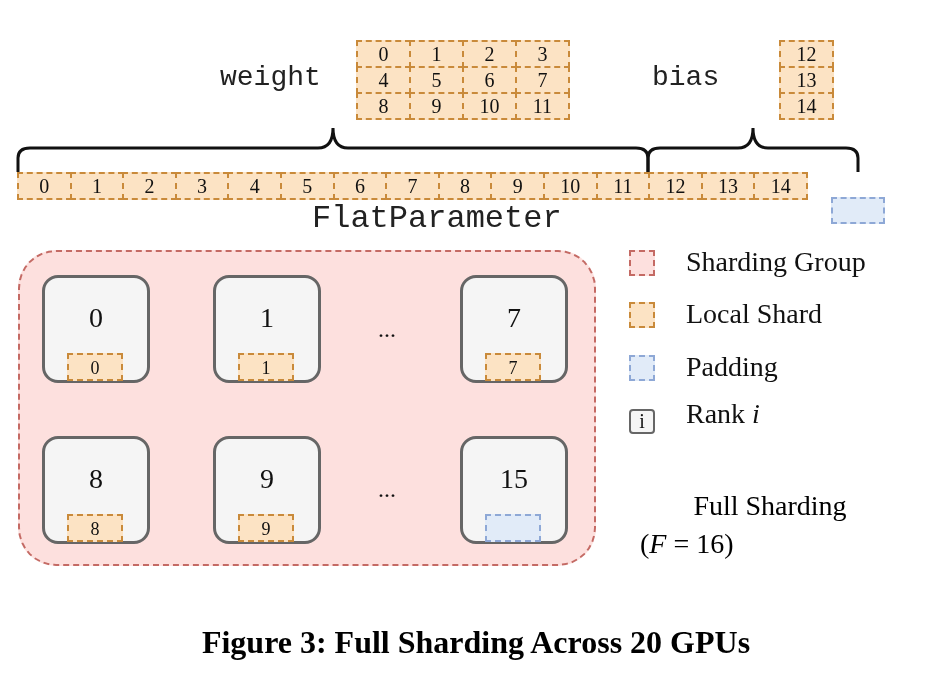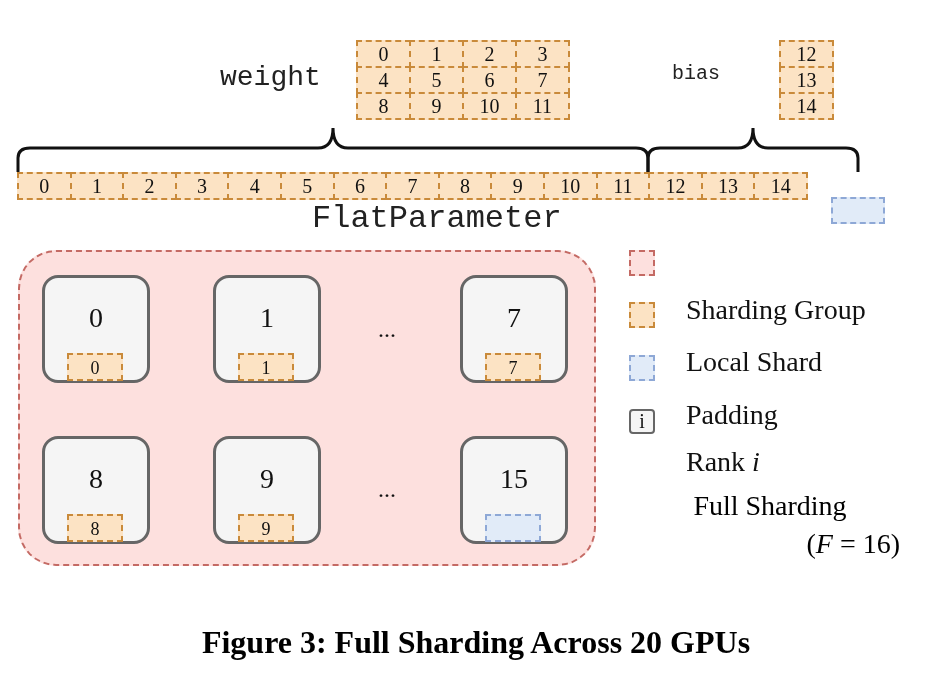--- a/index.html
+++ b/index.html
@@ -34,21 +34,21 @@
   .gpu-label {
     position: absolute; left: 0; right: 0; top: 24px;
     text-align: center; font-size: 28px;
     font-family: "Liberation Serif", "DejaVu Serif", serif; color: #111;
   }
   .dots {
     position: absolute; font-size: 24px;
     font-family: "Liberation Serif", "DejaVu Serif", serif; color: #111;
   }
   .legend-swatch { position: absolute; box-sizing: border-box; width: 26px; height: 26px; }
-  .legend-text { position: absolute; font-size: 28px; font-family: "Liberation Serif", "DejaVu Serif", serif; color: #111; white-space: nowrap; margin-top: 48px; }
+  .legend-text { position: absolute; font-size: 28px; font-family: "Liberation Serif", "DejaVu Serif", serif; color: #111; white-space: nowrap; }
   svg { position: absolute; left: 0; top: 0; }
 </style>
 </head>
 <body>
 
 <svg width="952" height="684">
 
   <path d="M18,172 L18,158 Q18,148 30,148 L318,148 Q333,148 333,128 Q333,148 348,148 L636,148 Q648,148 648,158 L648,172" fill="none" stroke="#111" stroke-width="3"></path>
 
   <path d="M648,172 L648,158 Q648,148 660,148 L738,148 Q753,148 753,128 Q753,148 768,148 L846,148 Q858,148 858,158 L858,172" fill="none" stroke="#111" stroke-width="3"></path>
@@ -63,21 +63,21 @@
     <div class="cell" style="left: 356px; top: 66px; width: 55px; height: 28px; font-size: 20px; line-height: 24px;">4</div>
     <div class="cell" style="left: 409px; top: 66px; width: 55px; height: 28px; font-size: 20px; line-height: 24px;">5</div>
     <div class="cell" style="left: 462px; top: 66px; width: 55px; height: 28px; font-size: 20px; line-height: 24px;">6</div>
     <div class="cell" style="left: 515px; top: 66px; width: 55px; height: 28px; font-size: 20px; line-height: 24px;">7</div>
     <div class="cell" style="left: 356px; top: 92px; width: 55px; height: 28px; font-size: 20px; line-height: 24px;">8</div>
     <div class="cell" style="left: 409px; top: 92px; width: 55px; height: 28px; font-size: 20px; line-height: 24px;">9</div>
     <div class="cell" style="left: 462px; top: 92px; width: 55px; height: 28px; font-size: 20px; line-height: 24px;">10</div>
     <div class="cell" style="left: 515px; top: 92px; width: 55px; height: 28px; font-size: 20px; line-height: 24px;">11</div>
   </div>
 
-<div class="abs mono" style="left:672px; top:62px; font-size:20px;">bias</div>
+<div class="abs mono" style="left:652px; top:62px; font-size:28px;">bias</div>
 <div id="bias-grid">
     <div class="cell" style="left: 779px; top: 40px; width: 55px; height: 28px; font-size: 20px; line-height: 24px;">12</div>
     <div class="cell" style="left: 779px; top: 66px; width: 55px; height: 28px; font-size: 20px; line-height: 24px;">13</div>
     <div class="cell" style="left: 779px; top: 92px; width: 55px; height: 28px; font-size: 20px; line-height: 24px;">14</div>
   </div>
 
 <div id="flat-row">
     <div class="cell" style="left: 17px; top: 172px; width: 54.6px; height: 28px; font-size: 20px; line-height: 24px;">0</div>
     <div class="cell" style="left: 69.6px; top: 172px; width: 54.6px; height: 28px; font-size: 20px; line-height: 24px;">1</div>
     <div class="cell" style="left: 122.2px; top: 172px; width: 54.6px; height: 28px; font-size: 20px; line-height: 24px;">2</div>
@@ -135,15 +135,15 @@
   <div class="legend-text" style="left:686px; top:298px;">Local Shard</div>
 
   <div class="legend-swatch" style="left:629px; top:355px; background:#e1ebf8; border:2px dashed #8ea8d6;"></div>
   <div class="legend-text" style="left:686px; top:351px;">Padding</div>
 
   <div class="legend-swatch" style="left:629px; top:409px; width:26px; height:25px; background:#f5f5f5; border:2px solid #666; border-radius:4px; text-align:center; font-family:'Liberation Serif','DejaVu Serif',serif; font-size:20px; line-height:20px; color:#111;">i</div>
   <div class="legend-text" style="left:686px; top:398px;"><span>Rank </span><i>i</i></div>
 </div>
 
 <div class="abs serif" style="left:640px; top:490px; width:260px; text-align:center; font-size:28px;">Full Sharding</div>
-<div class="abs serif" style="left:640px; top:528px; width:260px; text-align:right; font-size:28px;"><span>(</span><i>F</i><span> = 16)</span></div>
+<div class="abs serif" style="left:640px; top:528px; width:260px; text-align:left; font-size:28px;"><span>(</span><i>F</i><span> = 16)</span></div>
 
 <div class="abs serif" style="left:0; top:624px; width:952px; text-align:center; font-size:32px; font-weight:bold;">Figure 3: Full Sharding Across 20 GPUs</div>
 
 </body></html>

